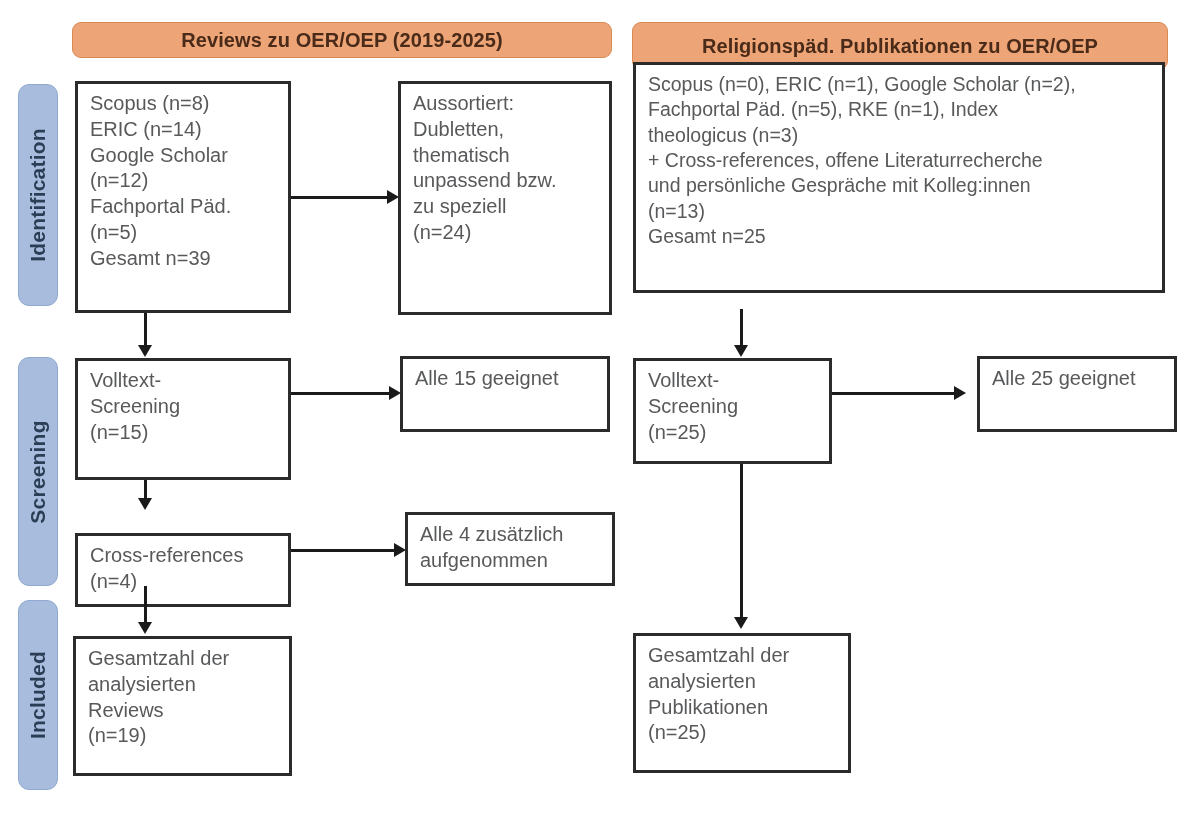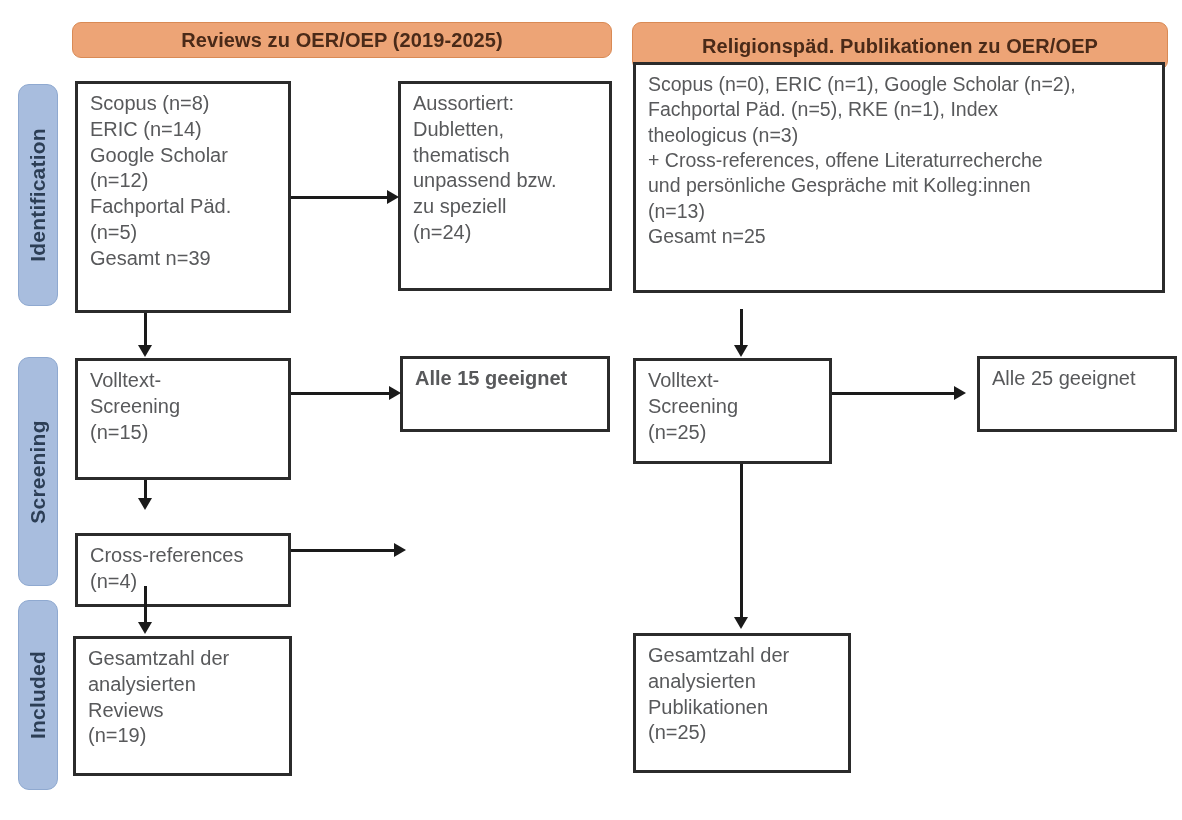--- a/index.html
+++ b/index.html
@@ -118,48 +118,50 @@
   </div>
 
   <div class="box" style="left:75px; top:81px; width:216px; height:232px;">Scopus (n=8)
 ERIC (n=14)
 Google Scholar
 (n=12)
 Fachportal Päd.
 (n=5)
 Gesamt n=39</div>
 
-  <div class="box" style="left:398px; top:81px; width:214px; height:210px;">Aussortiert:
+  <div class="box" style="left:398px; top:81px; width:214px; height:234px;">Aussortiert:
 Dubletten,
 thematisch
 unpassend bzw.
 zu speziell
 (n=24)</div>
 
   <div class="conn conn-h" style="left:291px; top:196px; width:96px;"></div>
   <div class="arrow-right" style="left:387px; top:190px;"></div>
 
   <div class="conn conn-v" style="left:144px; top:313px; width:3px; height:34px;"></div>
   <div class="arrow-down" style="left:138px; top:345px;"></div>
 
   <div class="box" style="left:75px; top:358px; width:216px; height:122px;">Volltext-
 Screening
 (n=15)</div>
 
-  <div class="box" style="left:400px; top:356px; width:210px; height:76px;font-weight:bold;">Alle 15 geeignet</div>
+  <div class="box" style="left:400px; top:356px; width:210px; height:76px;">Alle 15 geeignet</div>
 
   <div class="conn conn-h" style="left:291px; top:392px; width:98px;"></div>
   <div class="arrow-right" style="left:389px; top:386px;"></div>
 
   <div class="conn conn-v" style="left:144px; top:480px; width:3px; height:20px;"></div>
   <div class="arrow-down" style="left:138px; top:498px;"></div>
 
   <div class="box" style="left:75px; top:533px; width:216px; height:74px;">Cross-references
 (n=4)</div>
 
+  <div class="box" style="left:405px; top:512px; width:210px; height:74px;">Alle 4 zusätzlich
+aufgenommen</div>
 
   <div class="conn conn-h" style="left:291px; top:549px; width:103px;"></div>
   <div class="arrow-right" style="left:394px; top:543px;"></div>
 
   <div class="conn conn-v" style="left:144px; top:586px; width:3px; height:38px;"></div>
   <div class="arrow-down" style="left:138px; top:622px;"></div>
 
   <div class="box" style="left:73px; top:636px; width:219px; height:140px;">Gesamtzahl der
 analysierten
 Reviews

